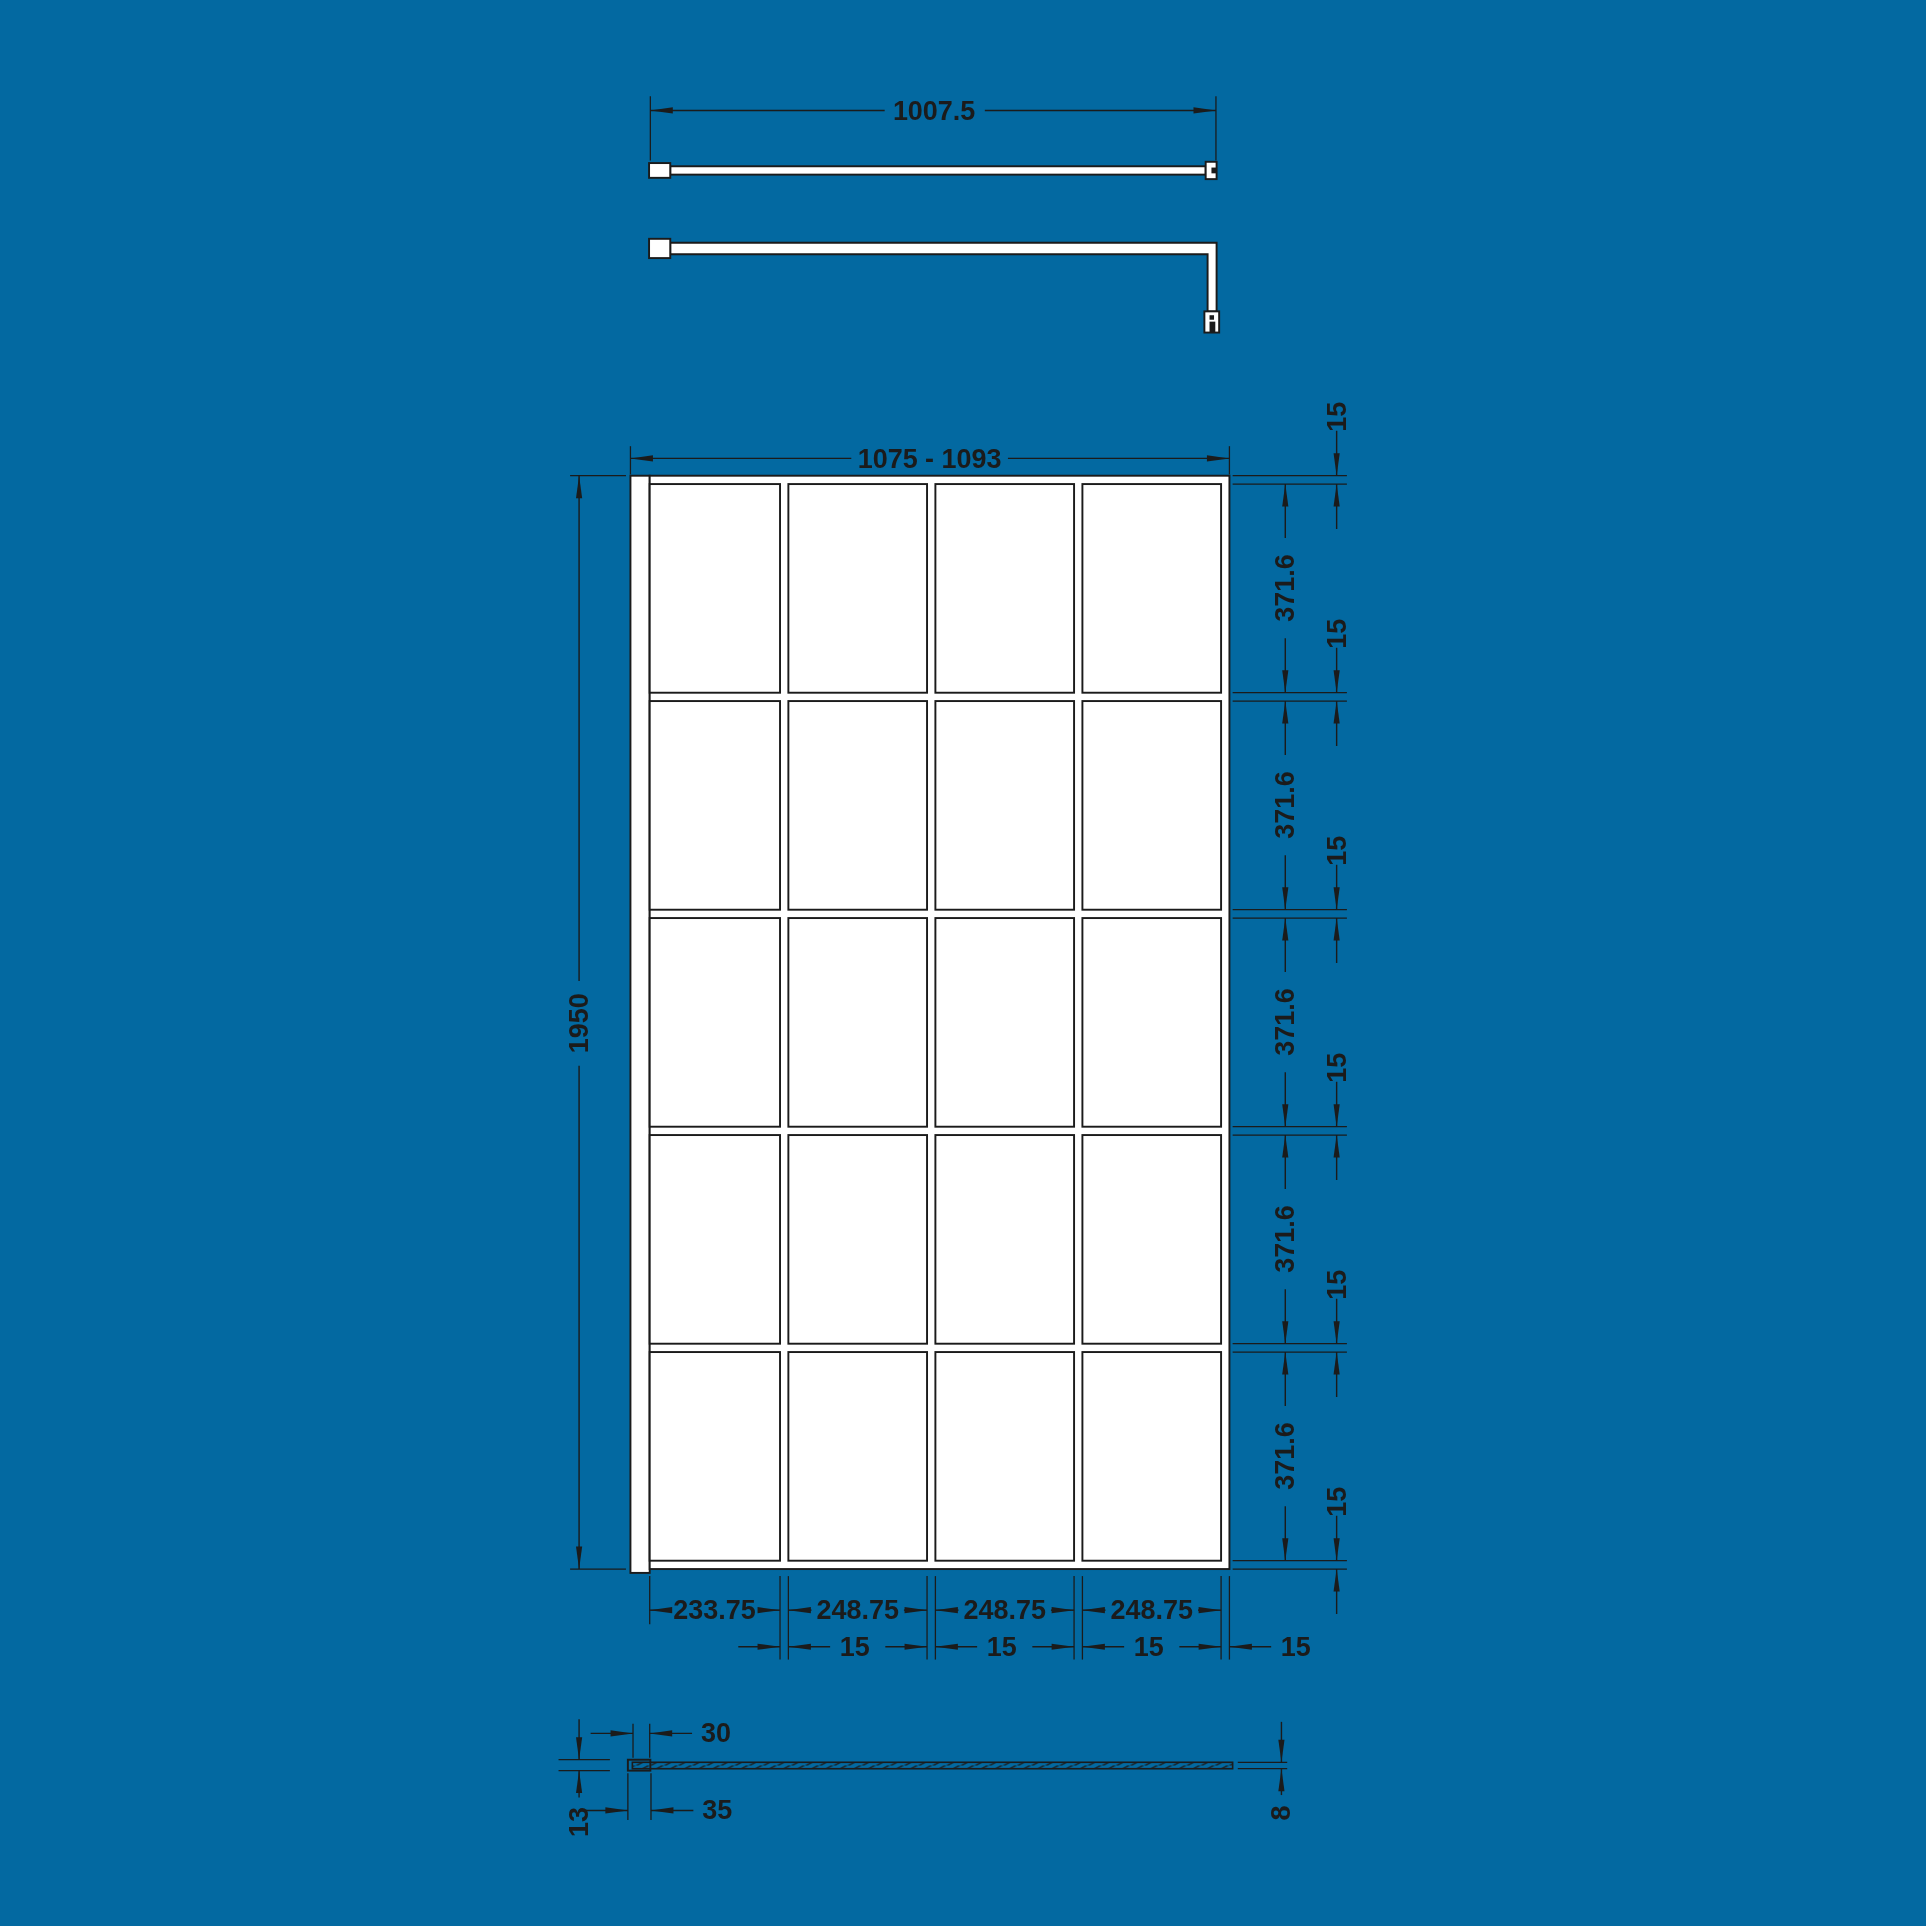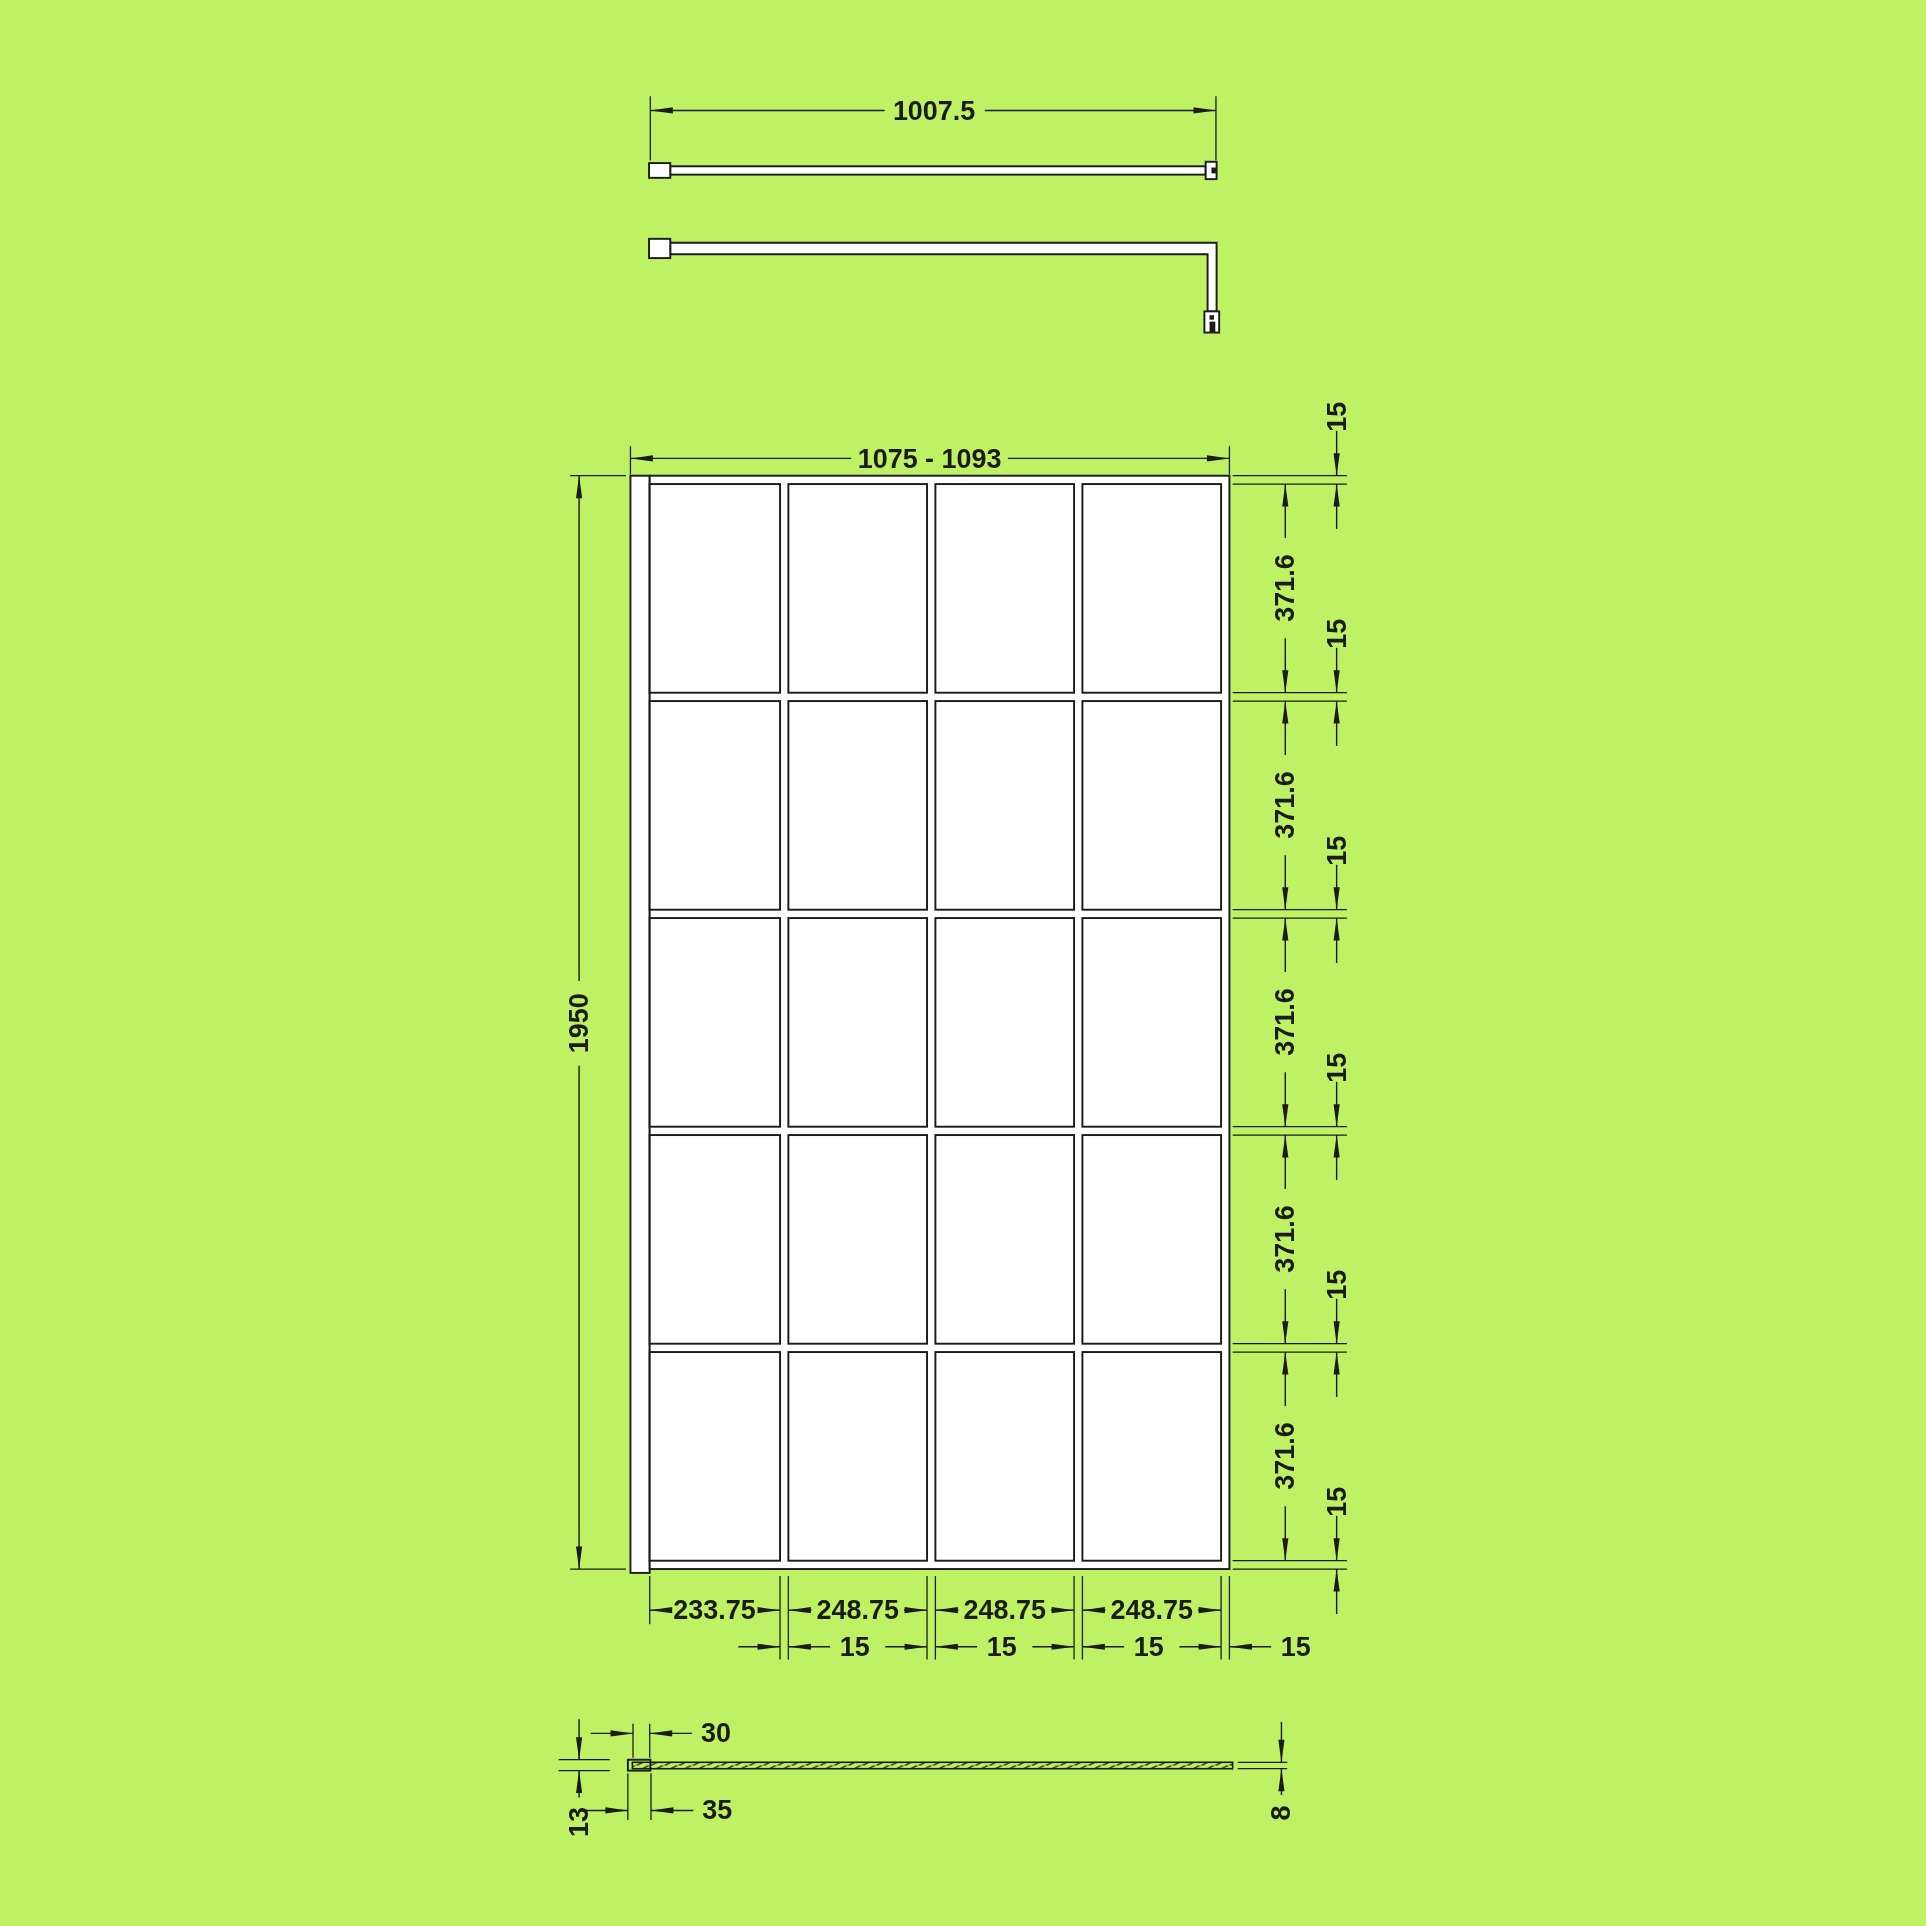--- a/index.html
+++ b/index.html
@@ -1,16 +1,16 @@
 <!DOCTYPE html>
 <html style="font-size:10.3px"><head>
 <meta charset="utf-8">
 <style>
   html,body{margin:0;padding:0;background:#ffffff;}
-  .page{position:relative;width:1926px;height:1926px;background:#bef264;overflow:hidden;}
+  .page{position:relative;width:1926px;height:1926px;background:#0369a1;overflow:hidden;}
   svg{display:block;}
   
   .obj{stroke:#1b1b1b;stroke-width:3;fill:#ffffff;}
   .objn{stroke:#1b1b1b;stroke-width:3;fill:none;}
   .fillb{fill:#1b1b1b;stroke:none;}
   
   .dim{stroke:#1b1b1b;stroke-width:2.2;fill:none;}
   .ext{stroke:#1b1b1b;stroke-width:2;fill:none;}
   text{font-family:"Liberation Sans","DejaVu Sans",sans-serif;font-weight:bold;font-size:42px;fill:#1b1b1b;}
   .mid{text-anchor:middle;}

